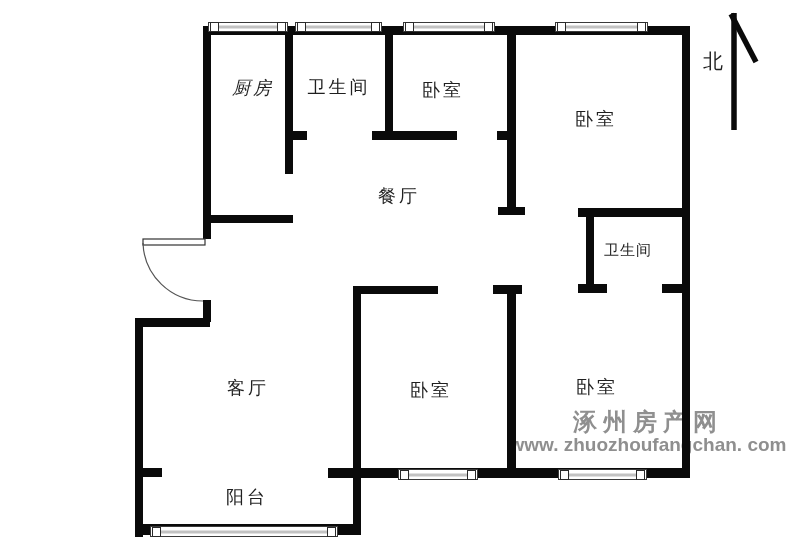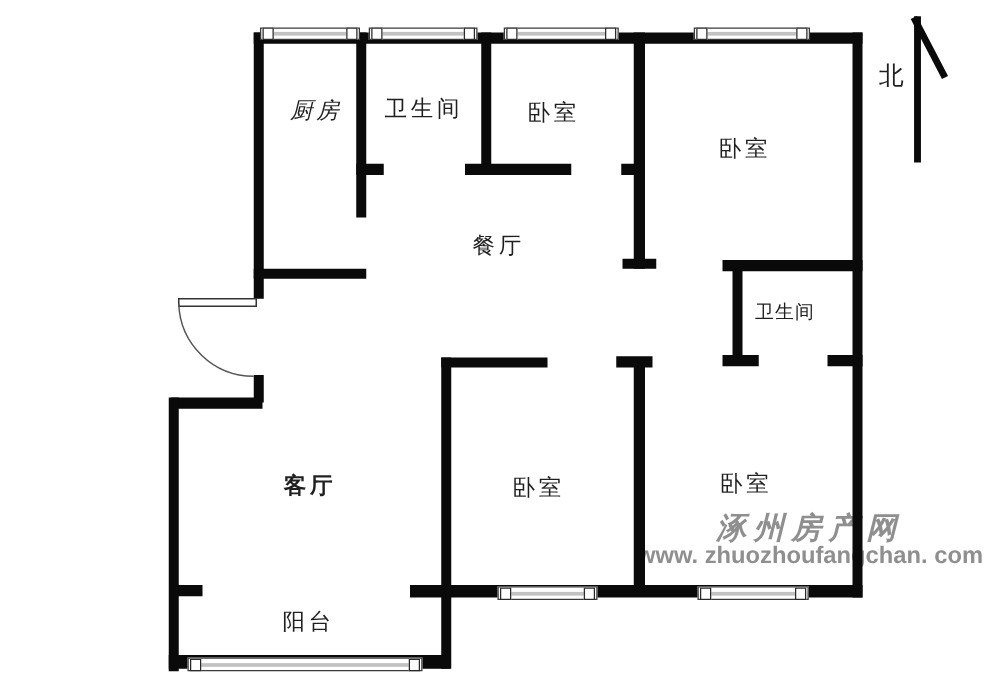--- a/index.html
+++ b/index.html
@@ -14,21 +14,21 @@
   .window i.l{left:1px}
   .window i.r{right:1px}
   .room-label{position:absolute;transform:translate(-50%,-50%);font-size:18px;letter-spacing:3px;
               color:var(--label,#1f1f1f);white-space:nowrap;z-index:4;}
   .room-label.small{font-size:15px;letter-spacing:1px;}
   .north-label{position:absolute;transform:translate(-50%,-50%);font-size:20px;color:#1f1f1f;z-index:4;}
   .svg-abs{position:absolute;z-index:2;}
   .wm{position:absolute;transform:translate(-50%,-50%);z-index:1;color:var(--wm,#8f8f8f);
       font-family:"Liberation Sans",sans-serif;font-weight:bold;white-space:nowrap;
       text-shadow:-1px -1px 0 #fff,1px -1px 0 #fff,-1px 1px 0 #fff,1px 1px 0 #fff,0 2px 0 #fff,0 -2px 0 #fff;}
-  .wm1{font-size:24px;letter-spacing:6px;font-style:italic;}
+  .wm1{font-size:24px;letter-spacing:6px;}
   .wm2{font-size:19px;letter-spacing:0;}
 </style>
 </head>
 <body>
 
 <div id="stage" style="--wall: #0a0a0a; --label: #1f1f1f; --wm: #8f8f8f;">
 
   <div class="wall" style="left:203px;top:26px;width:487px;height:9px;"></div>
   <div class="wall" style="left:682px;top:26px;width:8px;height:452px;"></div>
   <div class="wall" style="left:203px;top:26px;width:8px;height:213px;"></div>
@@ -99,21 +99,21 @@
     <line x1="31" y1="6" x2="56" y2="54" stroke="#0a0a0a" stroke-width="5.5"></line>
   </svg>
   <div class="north-label" style="left:713px;top:61px;">北</div>
 
   <div class="room-label" style="left:253px;top:88px;font-style:italic;">厨房</div>
   <div class="room-label" style="left:339px;top:87px;">卫生间</div>
   <div class="room-label" style="left:443px;top:90px;">卧室</div>
   <div class="room-label" style="left:596px;top:119px;">卧室</div>
   <div class="room-label" style="left:399px;top:196px;">餐厅</div>
   <div class="room-label small" style="left:628px;top:250px;">卫生间</div>
-  <div class="room-label" style="left:248px;top:388px;font-weight:bold;">客厅</div>
+  <div class="room-label" style="left:248px;top:388px;">客厅</div>
   <div class="room-label" style="left:431px;top:390px;">卧室</div>
   <div class="room-label" style="left:597px;top:387px;">卧室</div>
   <div class="room-label" style="left:247px;top:497px;">阳台</div>
 
   <div class="wm wm1" style="left:648px;top:422px;">涿州房产网</div>
   <div class="wm wm2" style="left:648px;top:445px;">www. zhuozhoufangchan. com</div>
 
 </div>
 
 </body></html>

